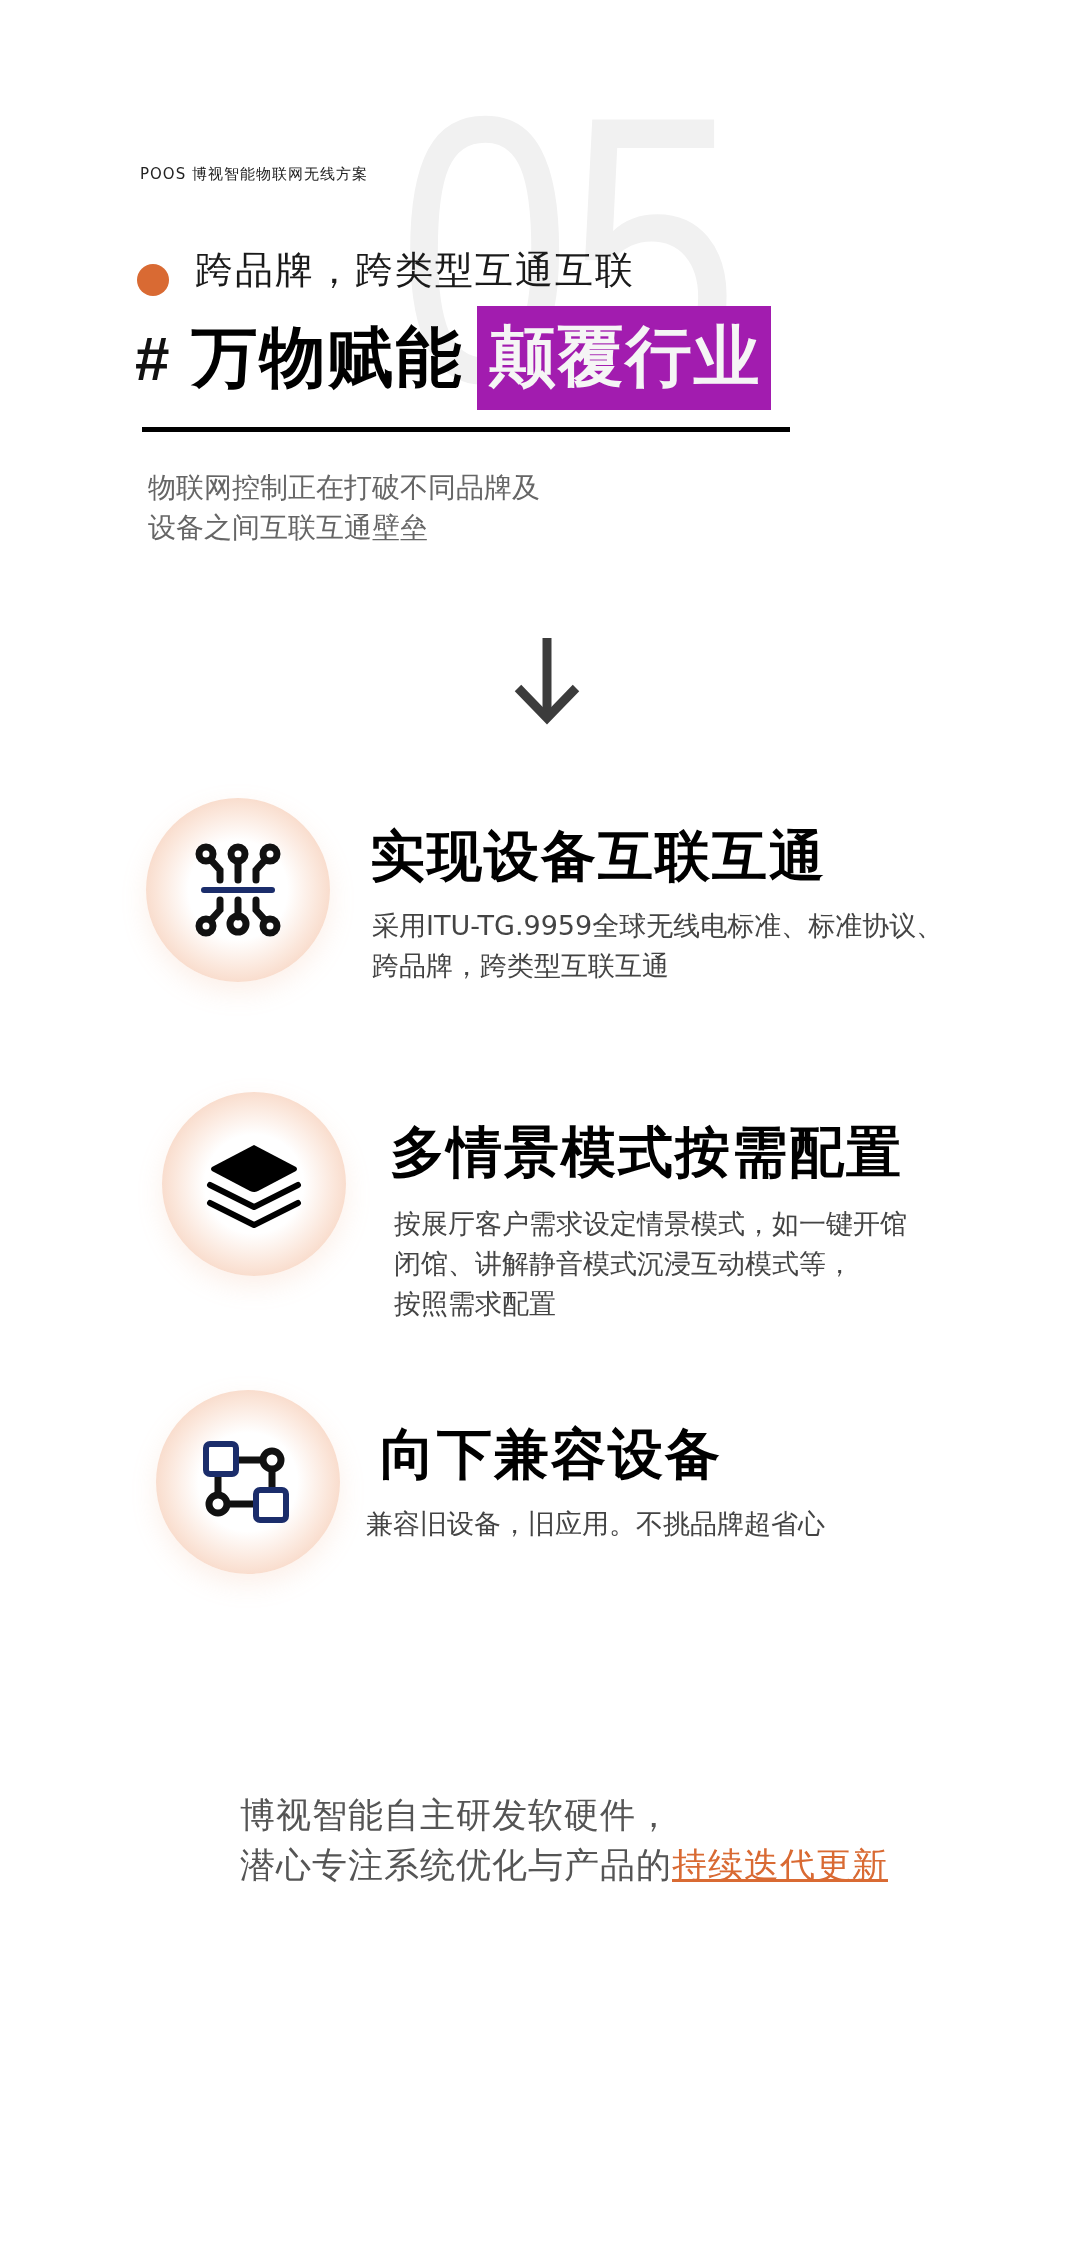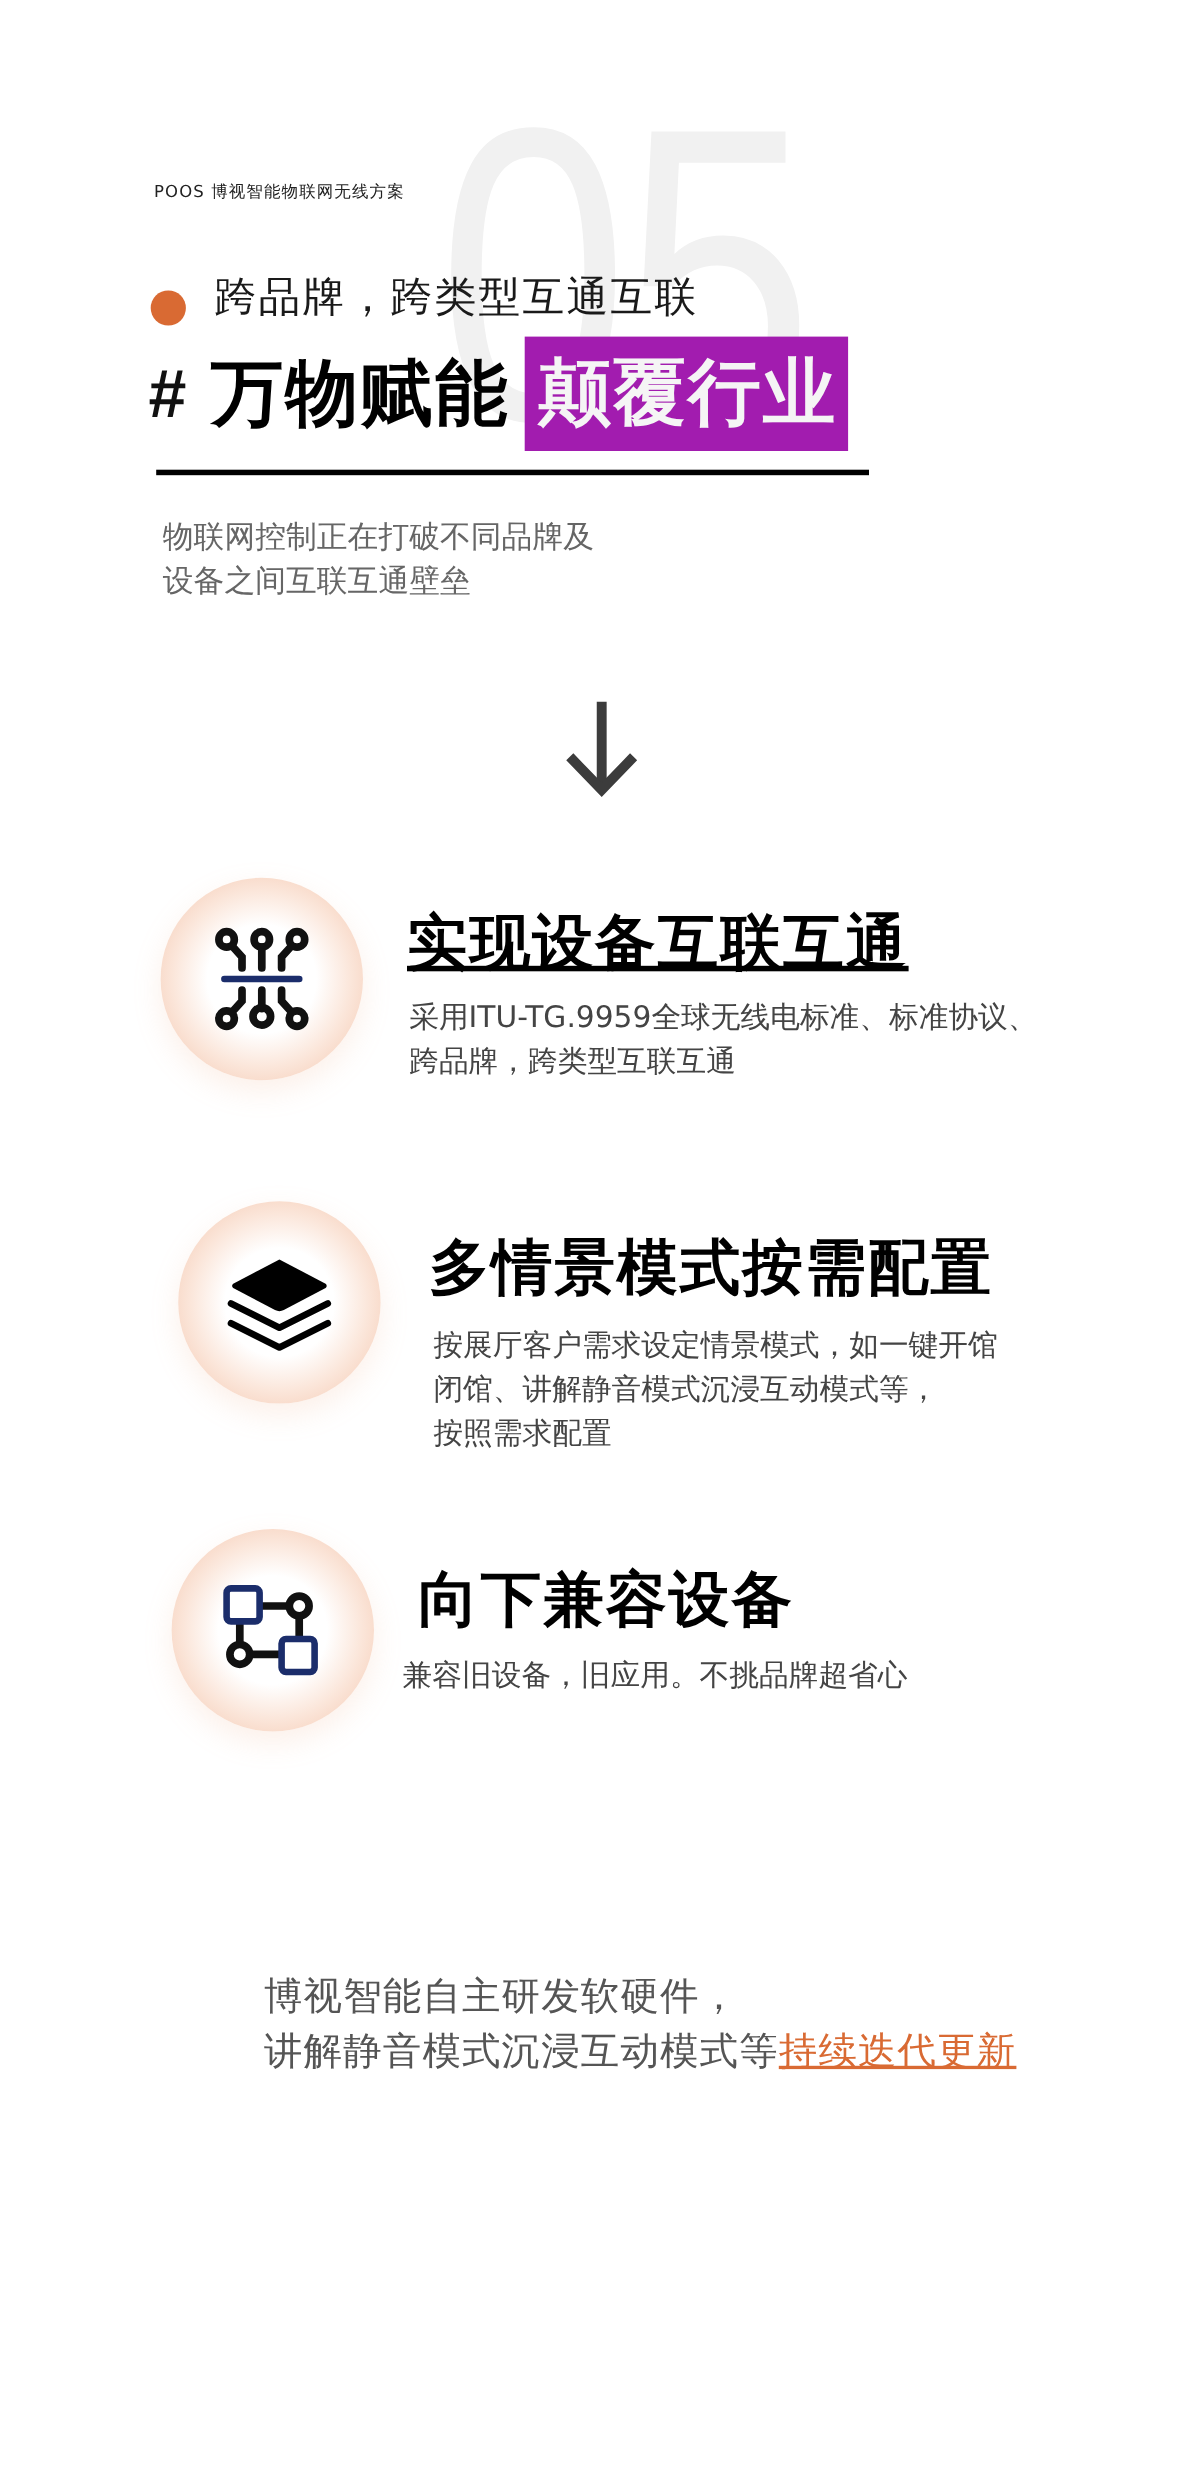--- a/index.html
+++ b/index.html
@@ -100,21 +100,21 @@
         <polyline points="30,58 30,68 21,78"></polyline>
         <line x1="48" y1="58" x2="48" y2="75"></line>
         <polyline points="66,58 66,68 75,78"></polyline>
         <circle cx="16" cy="84" r="7"></circle>
         <circle cx="48" cy="82" r="8"></circle>
         <circle cx="80" cy="84" r="7"></circle>
       </g>
       <line x1="14" y1="48" x2="82" y2="48" stroke="#1b2d6b" stroke-width="6" stroke-linecap="round"></line>
     </svg>
   </div>
-  <div class="title" style="left:370px;top:40px;text-decoration:underline;">实现设备互联互通</div>
+  <div class="title" style="left:370px;top:40px;">实现设备互联互通</div>
   <div class="desc" style="left:372px;top:126px;">
     <div>采用ITU-TG.9959全球无线电标准、标准协议、</div>
     <div>跨品牌，跨类型互联互通</div>
   </div>
 </div>
 
 <div class="feature" style="top:1080px;margin-left:12px;">
   <div class="icon-wrap" style="left:150px;top:12px;">
     <svg width="100" height="90" viewBox="0 0 100 90">
       <path d="M50 6 L92 28 Q94 30 92 32 L54 52 Q50 54 46 52 L8 32 Q6 30 8 28 Z" fill="#000"></path>
@@ -147,15 +147,15 @@
   </div>
   <div class="title" style="left:380px;top:40px;">向下兼容设备</div>
   <div class="desc" style="left:366px;top:126px;">
     <div>兼容旧设备，旧应用。不挑品牌超省心</div>
   </div>
 </div>
 
 <div class="closing">
   <div>博视智能自主研发软硬件，</div>
   <div>
-    <span>讲解静音模式沉浸互动模式等</span><span style="color:#d96a33;text-decoration:underline;">持续迭代更新</span>
+    <span>潜心专注系统优化与产品的</span><span style="color:#d96a33;text-decoration:underline;">持续迭代更新</span>
   </div>
 </div>
 
 </body></html>

